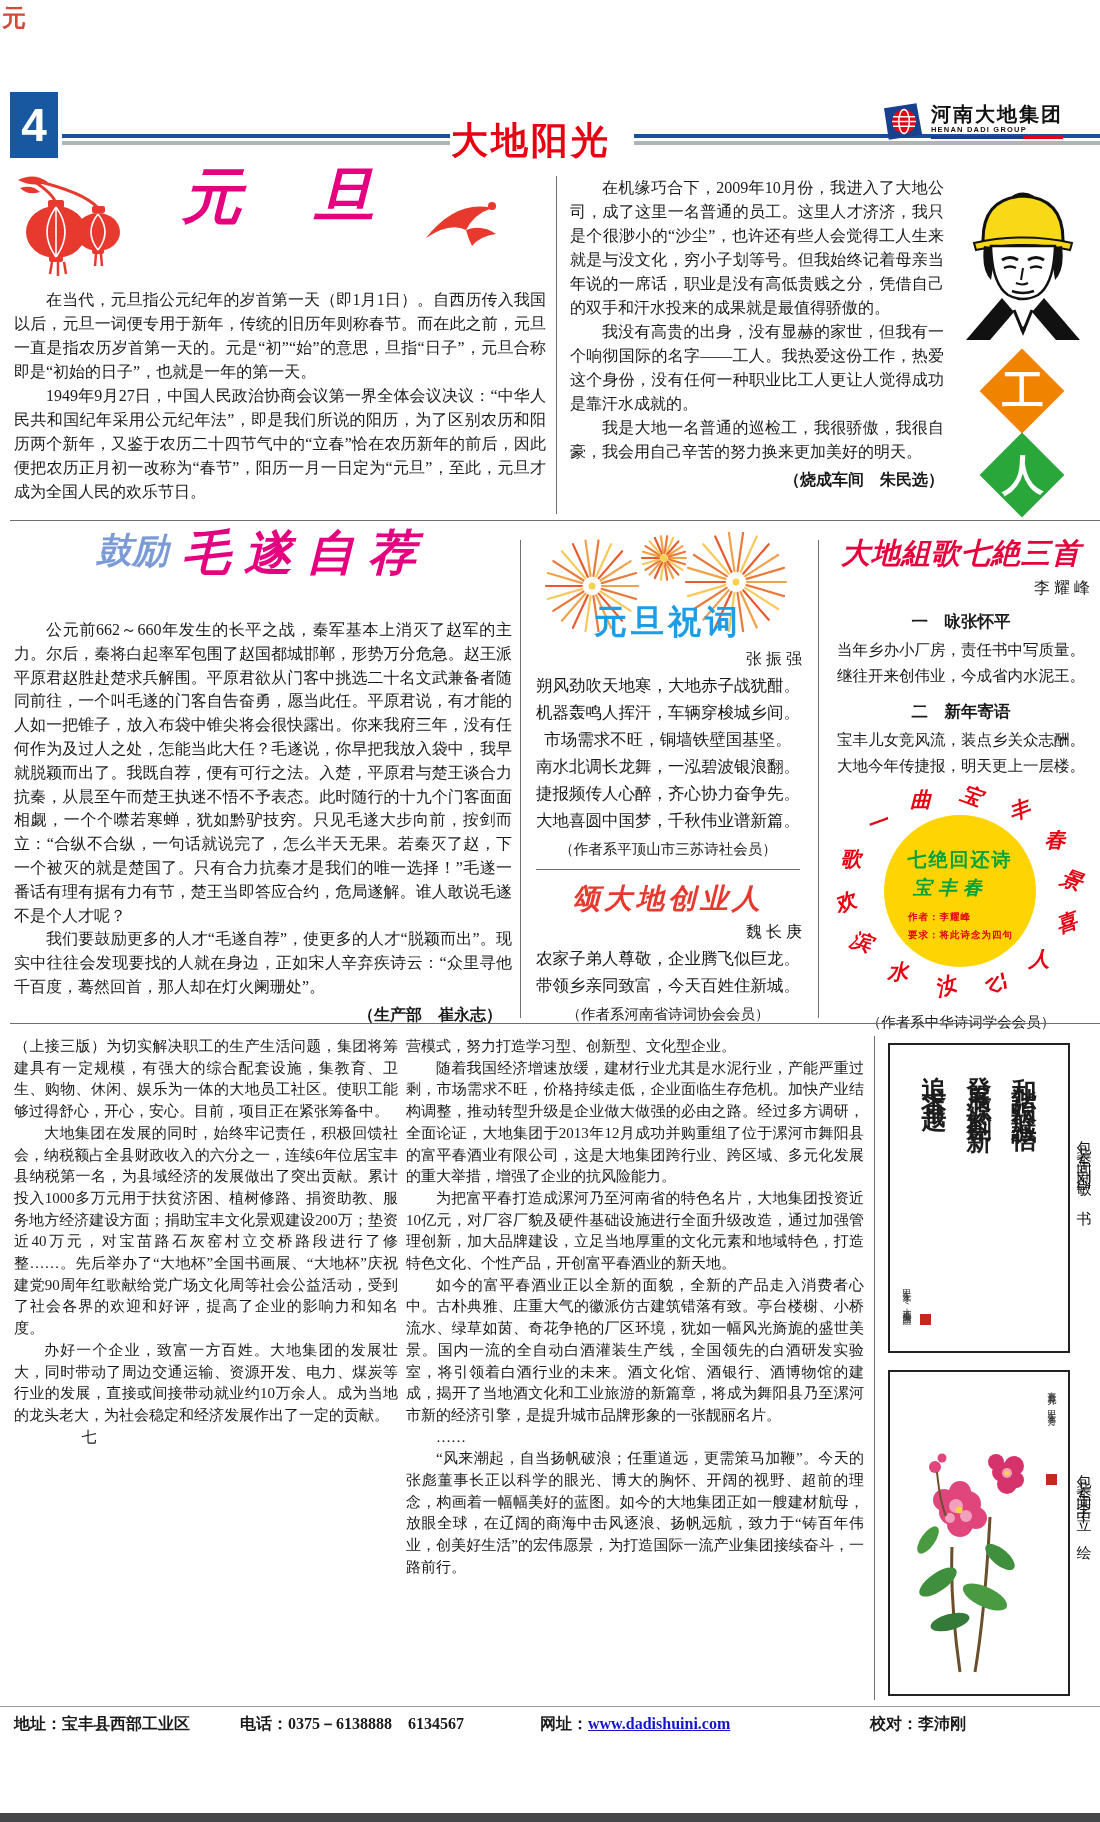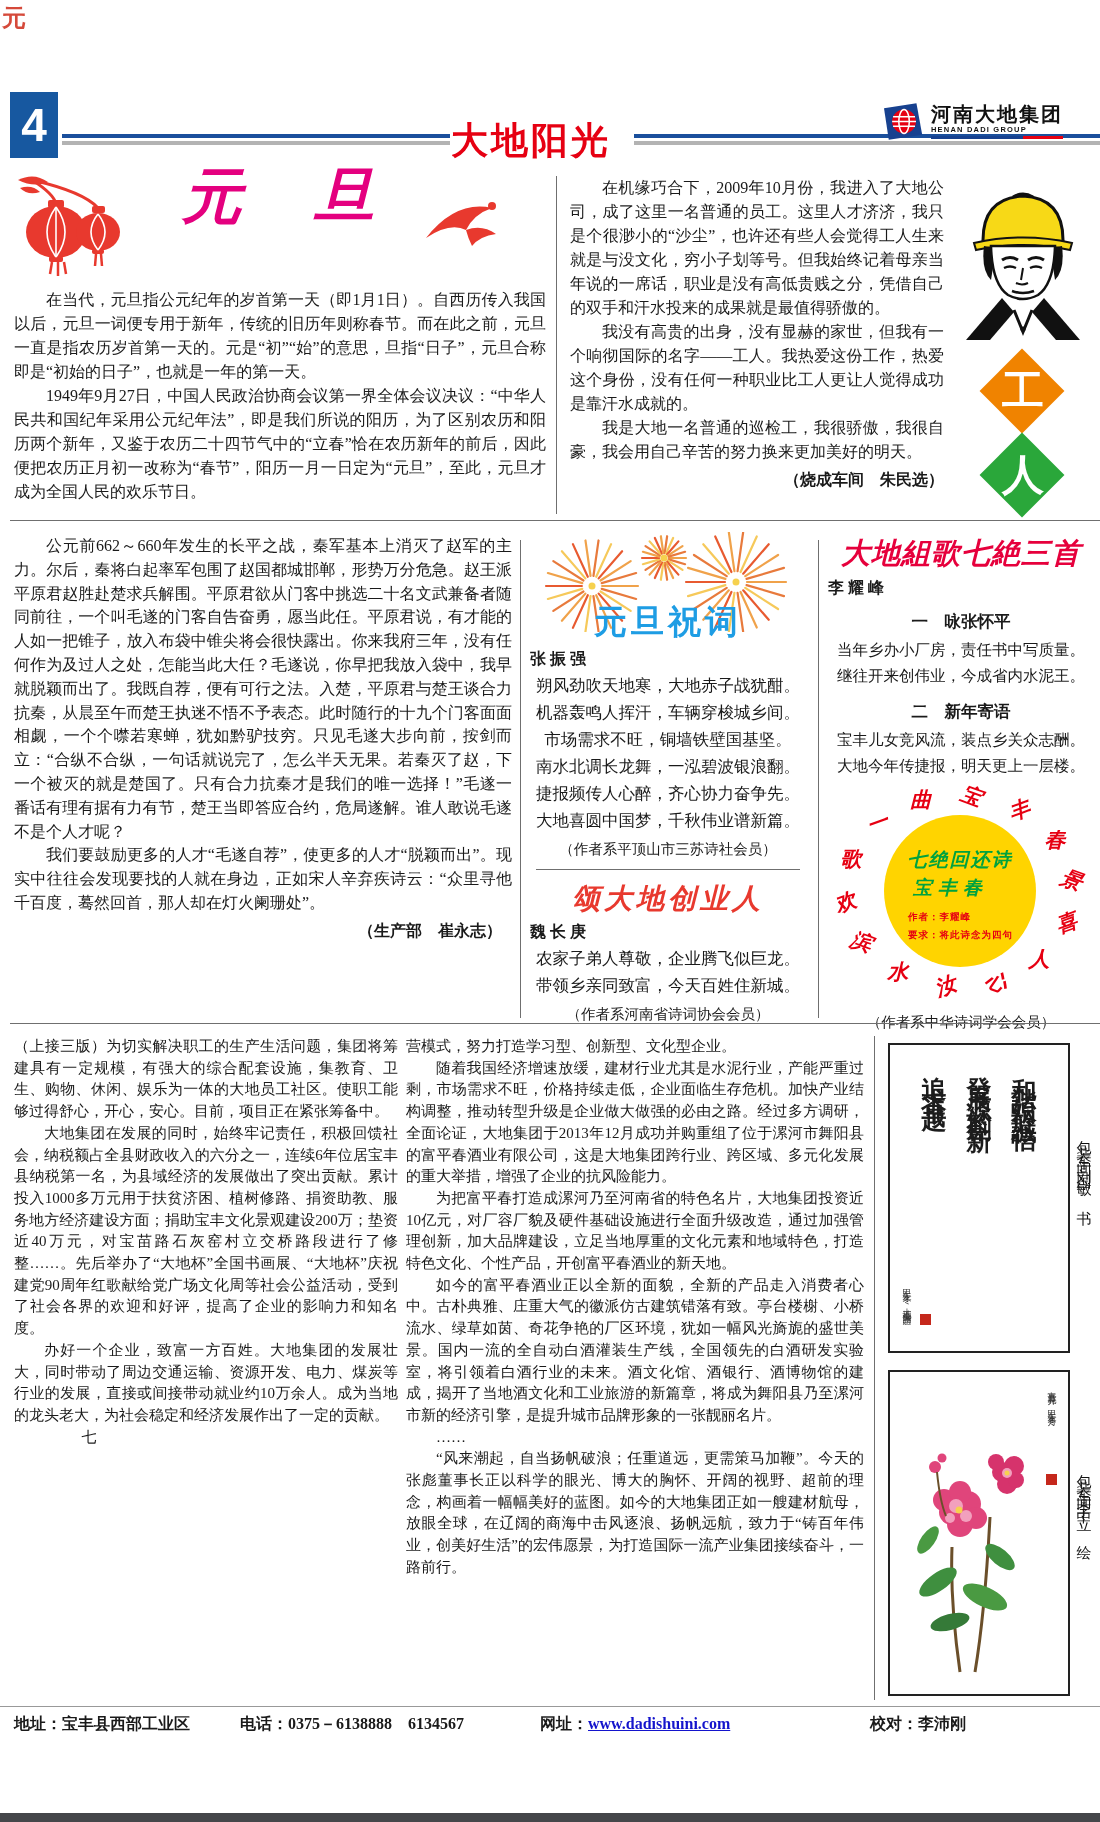--- a/index.html
+++ b/index.html
@@ -22,21 +22,21 @@
   .logo-en{font-family:"Liberation Sans",sans-serif;font-weight:bold;font-size:7.5px;letter-spacing:1.2px;color:#111;line-height:9px;}
   .logo-underline{height:3px;margin-top:2px;background:linear-gradient(to right,#17418f 0 70%,#e60012 70% 100%);}
 
   
   .vline{position:absolute;width:1px;background:#6f6f6f;}
   .hline{position:absolute;height:1px;background:#6f6f6f;}
   .para{text-indent:2em;margin:0;}
   .attr-right{text-align:right;font-weight:bold;margin:4px 10px 0 0;}
   .attr-center{text-align:center;font-size:14.5px;margin:6px 0 0;color:#1a1a1a;}
   .poem-line{text-align:center;margin:0;font-size:16.5px;line-height:27px;}
-  .author{text-align:left;font-size:16px;margin:4px 0 2px;letter-spacing:4px;font-weight:bold;}
+  .author{text-align:right;font-size:16px;margin:4px 0 2px;letter-spacing:4px;}
 
   
   .sec1-left{position:absolute;left:14px;top:168px;width:532px;font-size:16px;line-height:24px;text-align:justify;}
   .yuandan-head{position:relative;height:120px;}
   .yd-char{position:absolute;top:16px;font-size:60px;font-weight:bold;font-style:italic;color:#e4007f;
            font-family:"DejaVu Serif",serif;}
   .sec1-right{position:absolute;left:570px;top:176px;width:522px;font-size:16px;line-height:24px;text-align:justify;}
   .worker-figure{float:right;width:138px;height:334px;margin:6px 0 0 10px;text-align:center;}
   .diamond-wrap{position:relative;width:96px;height:82px;margin:2px auto 0;}
   .diamond{position:absolute;left:17px;top:10px;width:60px;height:60px;transform:rotate(45deg);}
@@ -54,21 +54,21 @@
                font-size:33px;letter-spacing:4px;margin-top:-24px;position:relative;}
   .mid-divider{border-top:1px solid #6f6f6f;margin:10px 6px 0;}
   .song-title{text-align:center;color:#e8392e;font-weight:bold;font-style:italic;font-size:28px;letter-spacing:4px;margin-top:10px;}
   .sec2-right{position:absolute;left:828px;top:534px;width:266px;}
   .qijue-title{text-align:center;color:#e6003c;font-weight:bold;font-style:italic;font-size:29px;letter-spacing:1px;}
   .poem-heading{text-align:center;font-family:"Liberation Sans",sans-serif;font-weight:bold;font-size:16.5px;margin:12px 0 4px;}
   .qijue-line{text-align:center;margin:0;font-size:15.5px;line-height:26px;}
   .ring-box{position:relative;width:266px;height:222px;margin-top:6px;}
   .circle-disc{position:absolute;left:56px;top:30px;width:152px;height:152px;border-radius:50%;background:#ffd400;}
   .circle-line1{position:absolute;left:0;top:32px;width:152px;text-align:center;color:#00a23e;font-weight:bold;
-                font-size:19px;letter-spacing:2px;font-style:italic;}
+                font-size:19px;letter-spacing:2px;}
   .circle-line2{position:absolute;left:0;top:60px;width:133px;text-align:center;color:#00a23e;font-weight:bold;
                 font-size:19px;letter-spacing:6px;font-style:italic;}
   .circle-note{position:absolute;left:24px;color:#e60012;font-family:"Liberation Sans",sans-serif;
                font-weight:bold;font-size:9.5px;letter-spacing:1px;}
   .note1{top:96px;} .note2{top:114px;}
   .ring-char{position:absolute;font-weight:bold;font-style:italic;font-size:21px;color:#e60012;
              font-family:"DejaVu Serif",serif;}
 
   
   .sec3-col{position:absolute;top:1036px;font-size:15px;line-height:21.7px;text-align:justify;}
@@ -200,20 +200,23 @@
         <p class="para">在机缘巧合下，2009年10月份，我进入了大地公司，成了这里一名普通的员工。这里人才济济，我只是个很渺小的“沙尘”，也许还有些人会觉得工人生来就是与没文化，穷小子划等号。但我始终记着母亲当年说的一席话，职业是没有高低贵贱之分，凭借自己的双手和汗水投来的成果就是最值得骄傲的。</p>
         <p class="para">我没有高贵的出身，没有显赫的家世，但我有一个响彻国际的名字——工人。我热爱这份工作，热爱这个身份，没有任何一种职业比工人更让人觉得成功是靠汗水成就的。</p>
         <p class="para">我是大地一名普通的巡检工，我很骄傲，我很自豪，我会用自己辛苦的努力换来更加美好的明天。</p>
       </div>
     <p class="attr-right">（烧成车间　朱民选）</p>
   </div>
 
   <div class="hline" style="left:10px;top:520px;width:1090px;"></div>
 
   <div class="sec2-left">
+    <div class="maosui-head">
+      <span class="maosui-prefix">鼓励</span><span class="maosui-title">毛遂自荐</span>
+    </div>
     <div>
         <p class="para">公元前662～660年发生的长平之战，秦军基本上消灭了赵军的主力。尔后，秦将白起率军包围了赵国都城邯郸，形势万分危急。赵王派平原君赵胜赴楚求兵解围。平原君欲从门客中挑选二十名文武兼备者随同前往，一个叫毛遂的门客自告奋勇，愿当此任。平原君说，有才能的人如一把锥子，放入布袋中锥尖将会很快露出。你来我府三年，没有任何作为及过人之处，怎能当此大任？毛遂说，你早把我放入袋中，我早就脱颖而出了。我既自荐，便有可行之法。入楚，平原君与楚王谈合力抗秦，从晨至午而楚王执迷不悟不予表态。此时随行的十九个门客面面相觑，一个个噤若寒蝉，犹如黔驴技穷。只见毛遂大步向前，按剑而立：“合纵不合纵，一句话就说完了，怎么半天无果。若秦灭了赵，下一个被灭的就是楚国了。只有合力抗秦才是我们的唯一选择！”毛遂一番话有理有据有力有节，楚王当即答应合约，危局遂解。谁人敢说毛遂不是个人才呢？</p>
         <p class="para">我们要鼓励更多的人才“毛遂自荐”，使更多的人才“脱颖而出”。现实中往往会发现要找的人就在身边，正如宋人辛弃疾诗云：“众里寻他千百度，蓦然回首，那人却在灯火阑珊处”。</p>
       </div>
     <p class="attr-right">（生产部　崔永志）</p>
   </div>
 
   <div class="vline" style="left:520px;top:540px;height:478px;"></div>
 
   <div class="sec2-mid">

